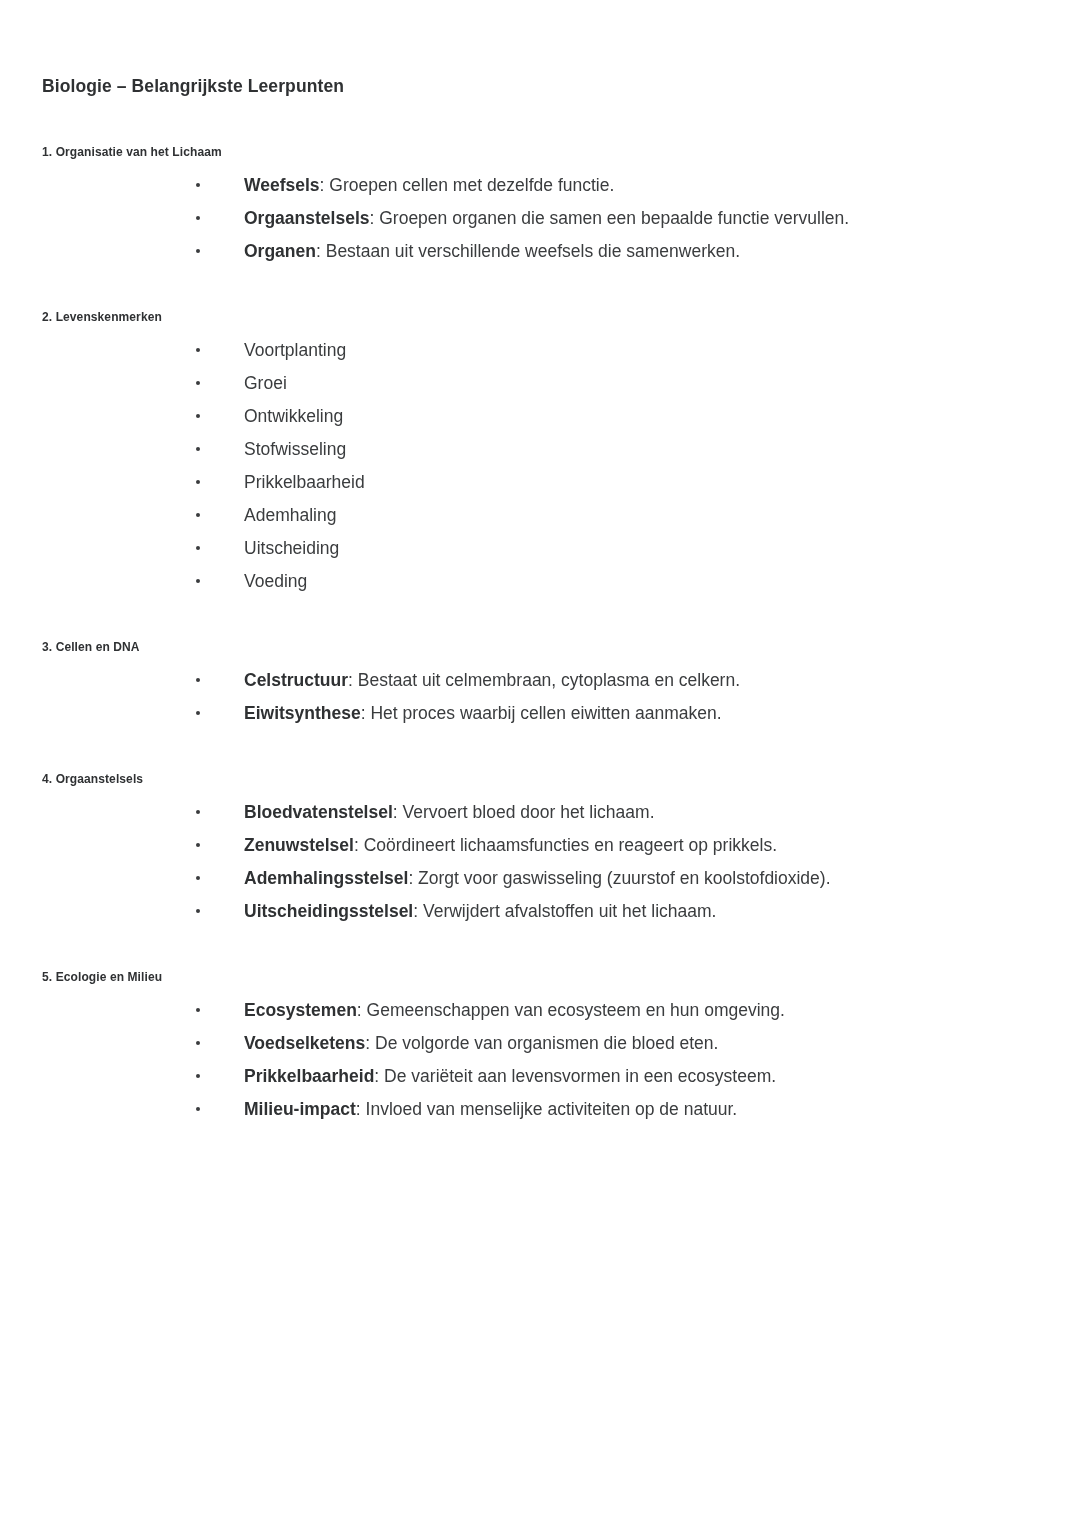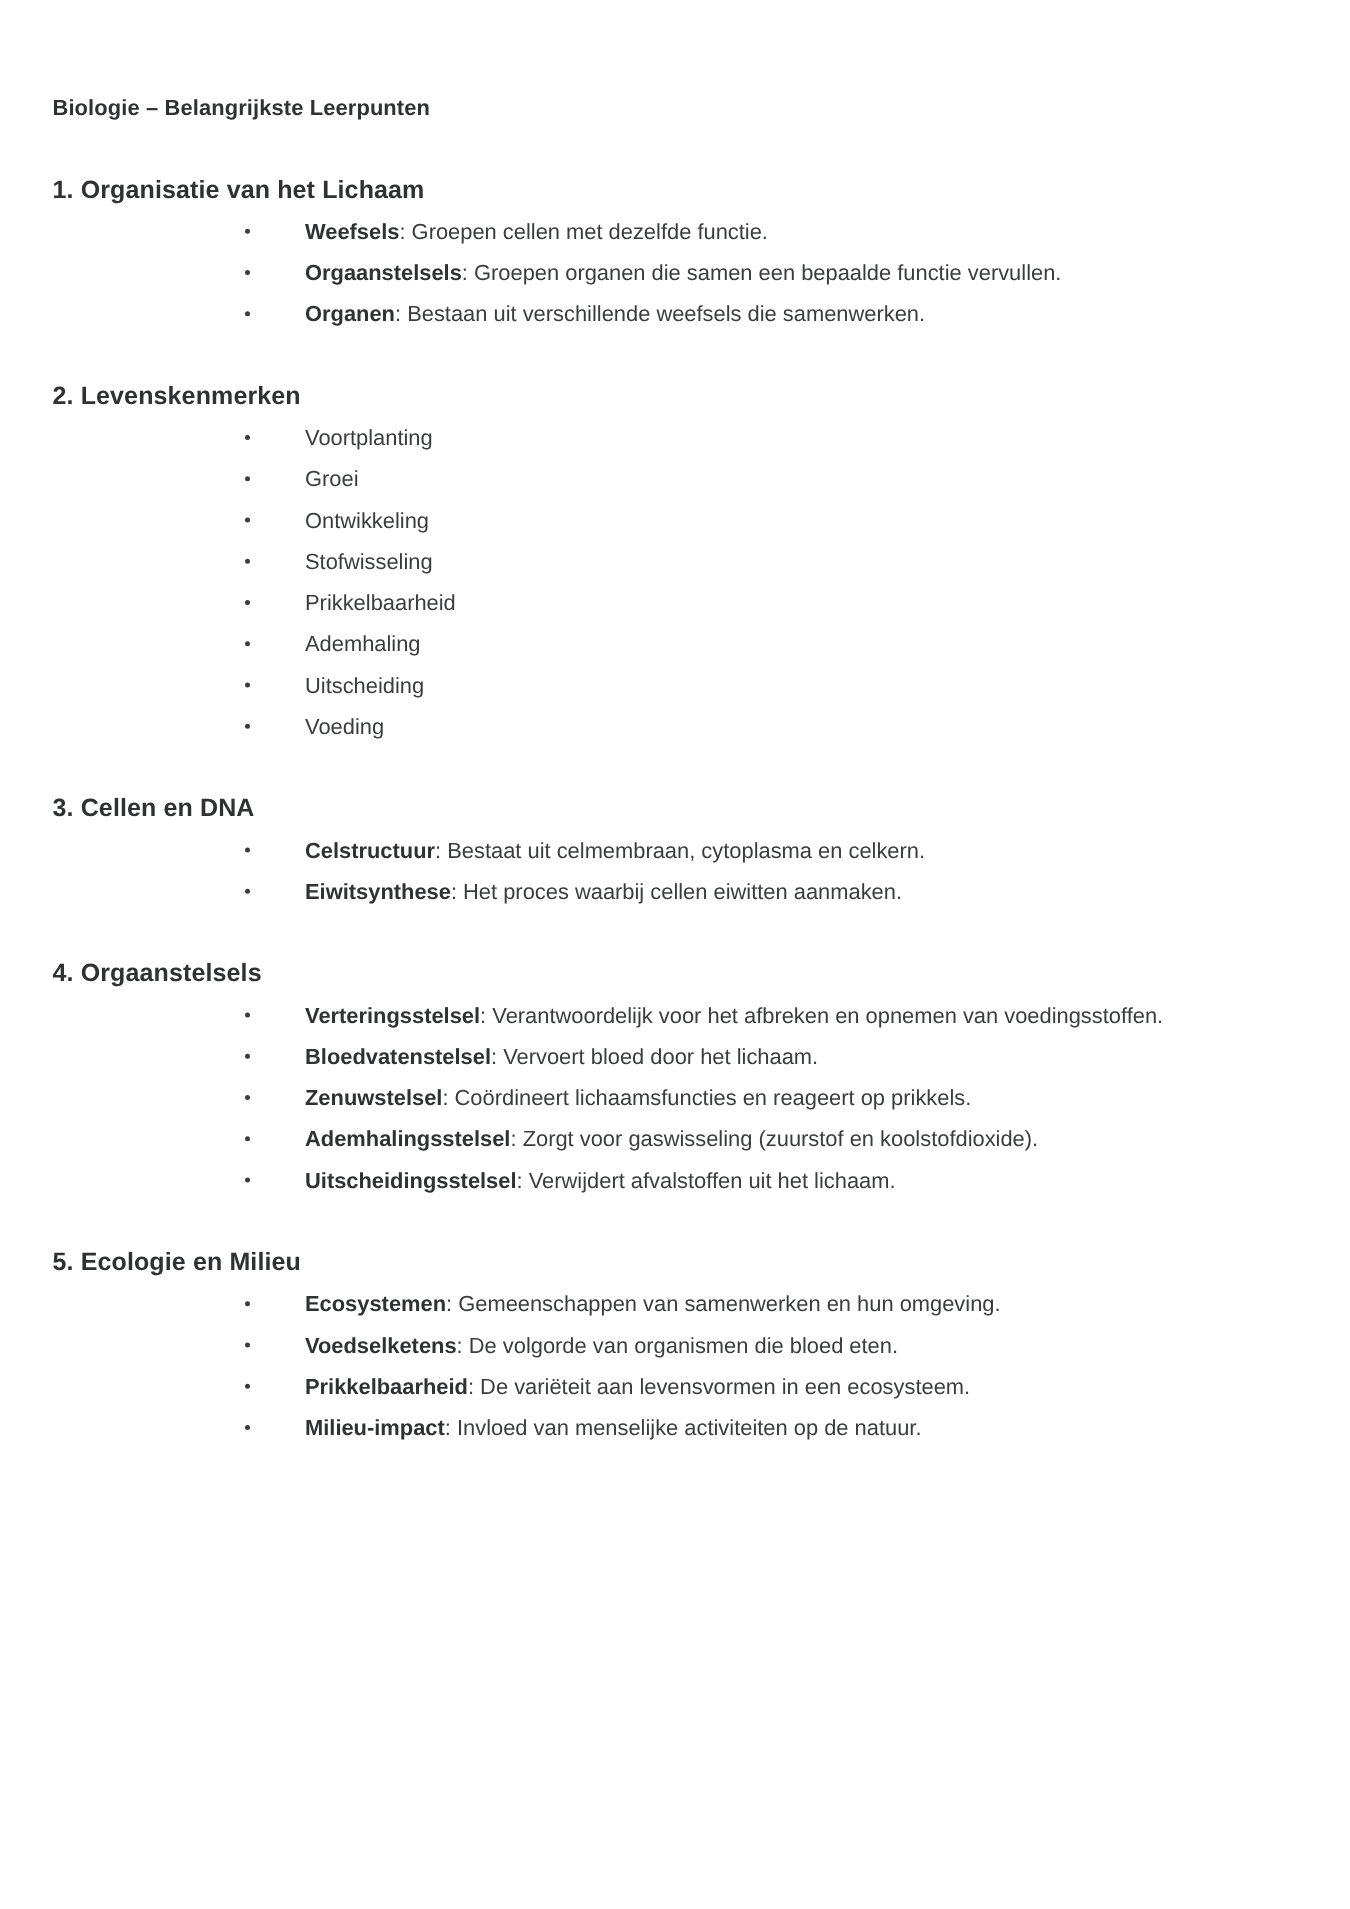--- a/index.html
+++ b/index.html
@@ -35,21 +35,21 @@
     letter-spacing: 0.1px;
     margin: 0 0 33px 0;
   }
   .section {
     margin: 0 0 33px 0;
   }
   .section:last-child {
     margin-bottom: 0;
   }
   .section-heading {
-    font-size: 20px;
+    font-size: 12px;
     font-weight: bold;
     color: #2f3133;
     line-height: 33px;
     letter-spacing: 0.1px;
     margin: 0;
   }
   .bullet-list {
     list-style: none;
     margin: 0;
     padding: 0;
@@ -119,31 +119,30 @@
         <section class="section">
           <h2 class="section-heading">3. Cellen en DNA</h2>
           <ul class="bullet-list">
             <li class="bullet-item"><span class="bullet-dot"></span><span class="term">Celstructuur</span><span class="desc">: </span><span class="desc">Bestaat uit celmembraan, cytoplasma en celkern.</span></li>
             <li class="bullet-item"><span class="bullet-dot"></span><span class="term">Eiwitsynthese</span><span class="desc">: </span><span class="desc">Het proces waarbij cellen eiwitten aanmaken.</span></li>
           </ul>
         </section>
         <section class="section">
           <h2 class="section-heading">4. Orgaanstelsels</h2>
           <ul class="bullet-list">
-            <li class="bullet-item"><span class="bullet-dot"></span><span class="term">Verteringsstelsel</span><span class="desc">: </span><span class="desc">Verantwoordelijk voor het afbreken en opnemen van voedingsstoffen.</span></li>
             <li class="bullet-item"><span class="bullet-dot"></span><span class="term">Bloedvatenstelsel</span><span class="desc">: </span><span class="desc">Vervoert bloed door het lichaam.</span></li>
             <li class="bullet-item"><span class="bullet-dot"></span><span class="term">Zenuwstelsel</span><span class="desc">: </span><span class="desc">Coördineert lichaamsfuncties en reageert op prikkels.</span></li>
             <li class="bullet-item"><span class="bullet-dot"></span><span class="term">Ademhalingsstelsel</span><span class="desc">: </span><span class="desc">Zorgt voor gaswisseling (zuurstof en koolstofdioxide).</span></li>
             <li class="bullet-item"><span class="bullet-dot"></span><span class="term">Uitscheidingsstelsel</span><span class="desc">: </span><span class="desc">Verwijdert afvalstoffen uit het lichaam.</span></li>
           </ul>
         </section>
         <section class="section">
           <h2 class="section-heading">5. Ecologie en Milieu</h2>
           <ul class="bullet-list">
-            <li class="bullet-item"><span class="bullet-dot"></span><span class="term">Ecosystemen</span><span class="desc">: </span><span class="desc">Gemeenschappen van samenwerken en hun omgeving.</span></li>
+            <li class="bullet-item"><span class="bullet-dot"></span><span class="term">Ecosystemen</span><span class="desc">: </span><span class="desc">Gemeenschappen van ecosysteem en hun omgeving.</span></li>
             <li class="bullet-item"><span class="bullet-dot"></span><span class="term">Voedselketens</span><span class="desc">: </span><span class="desc">De volgorde van organismen die bloed eten.</span></li>
             <li class="bullet-item"><span class="bullet-dot"></span><span class="term">Prikkelbaarheid</span><span class="desc">: </span><span class="desc">De variëteit aan levensvormen in een ecosysteem.</span></li>
             <li class="bullet-item"><span class="bullet-dot"></span><span class="term">Milieu-impact</span><span class="desc">: </span><span class="desc">Invloed van menselijke activiteiten op de natuur.</span></li>
           </ul>
         </section>
       </div>
 
   </div>
 </div>
 

